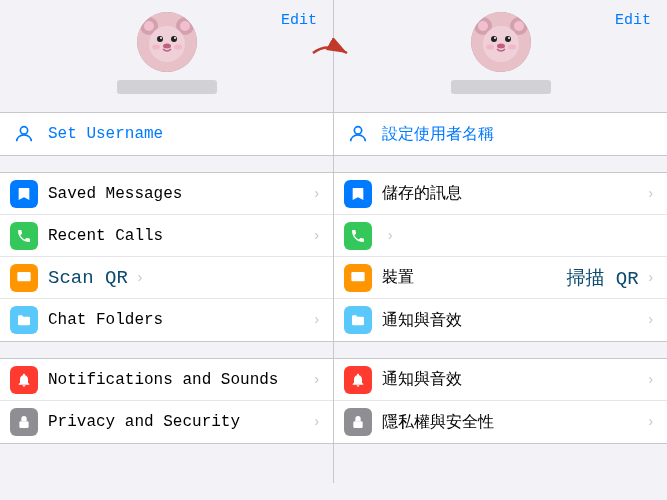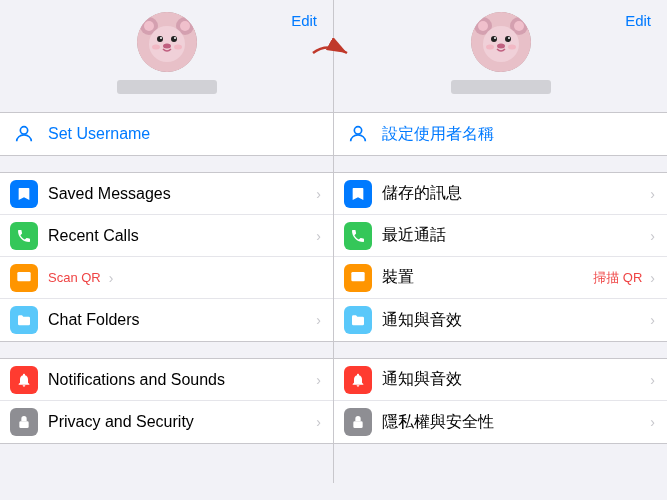--- a/index.html
+++ b/index.html
@@ -9,20 +9,21 @@
       width: 667px;
       height: 500px;
       overflow: hidden;
       font-size: 14px;
     }
 
     .screen {
       display: flex;
       width: 667px;
       height: 483px;
+      font-family: Liberation Mono, monospace;
     }
 
     .panel {
       flex: 1;
       display: flex;
       flex-direction: column;
       background: #f2f2f7;
       overflow: hidden;
     }
 
@@ -122,22 +123,22 @@
       color: #fff;
     }
 
     .row-label {
       flex: 1;
       font-size: 16px;
       color: #000;
     }
 
     .row-sub {
-      font-size: 13px;
-      color: #ef4444;
+      font-size: 19px;
+      color: #0c4a6e;
       margin-right: 4px;
     }
 
     .row-chevron {
       font-size: 14px;
       color: #c7c7cc;
       margin-left: 4px;
     }
 
     .row-username {
@@ -362,21 +363,20 @@
         </div>
         <span class="row-label">儲存的訊息</span>
         <span class="row-chevron">›</span>
       </div>
       <div class="row">
         <div class="row-icon icon-green">
           <svg width="16" height="16" viewBox="0 0 24 24" fill="white">
               <path d="M6.6 10.8c1.4 2.8 3.8 5.1 6.6 6.6l2.2-2.2c.3-.3.7-.4 1-.2 1.1.4 2.3.6 3.6.6.6 0 1 .4 1 1V20c0 .6-.4 1-1 1C10.6 21 3 13.4 3 4c0-.6.4-1 1-1h3.5c.6 0 1 .4 1 1 0 1.3.2 2.5.6 3.6.1.3 0 .7-.2 1L6.6 10.8z"></path>
             </svg>
         </div>
-        <span class="row-label">最近通話</span>
         <span class="row-chevron">›</span>
       </div>
       <div class="row">
         <div class="row-icon icon-orange">
           <svg width="16" height="16" viewBox="0 0 24 24" fill="white">
               <rect x="2" y="3" width="20" height="14" rx="2"></rect>
               <path d="M8 21h8M12 17v4"></path>
             </svg>
         </div>
         <span class="row-label">裝置</span>

